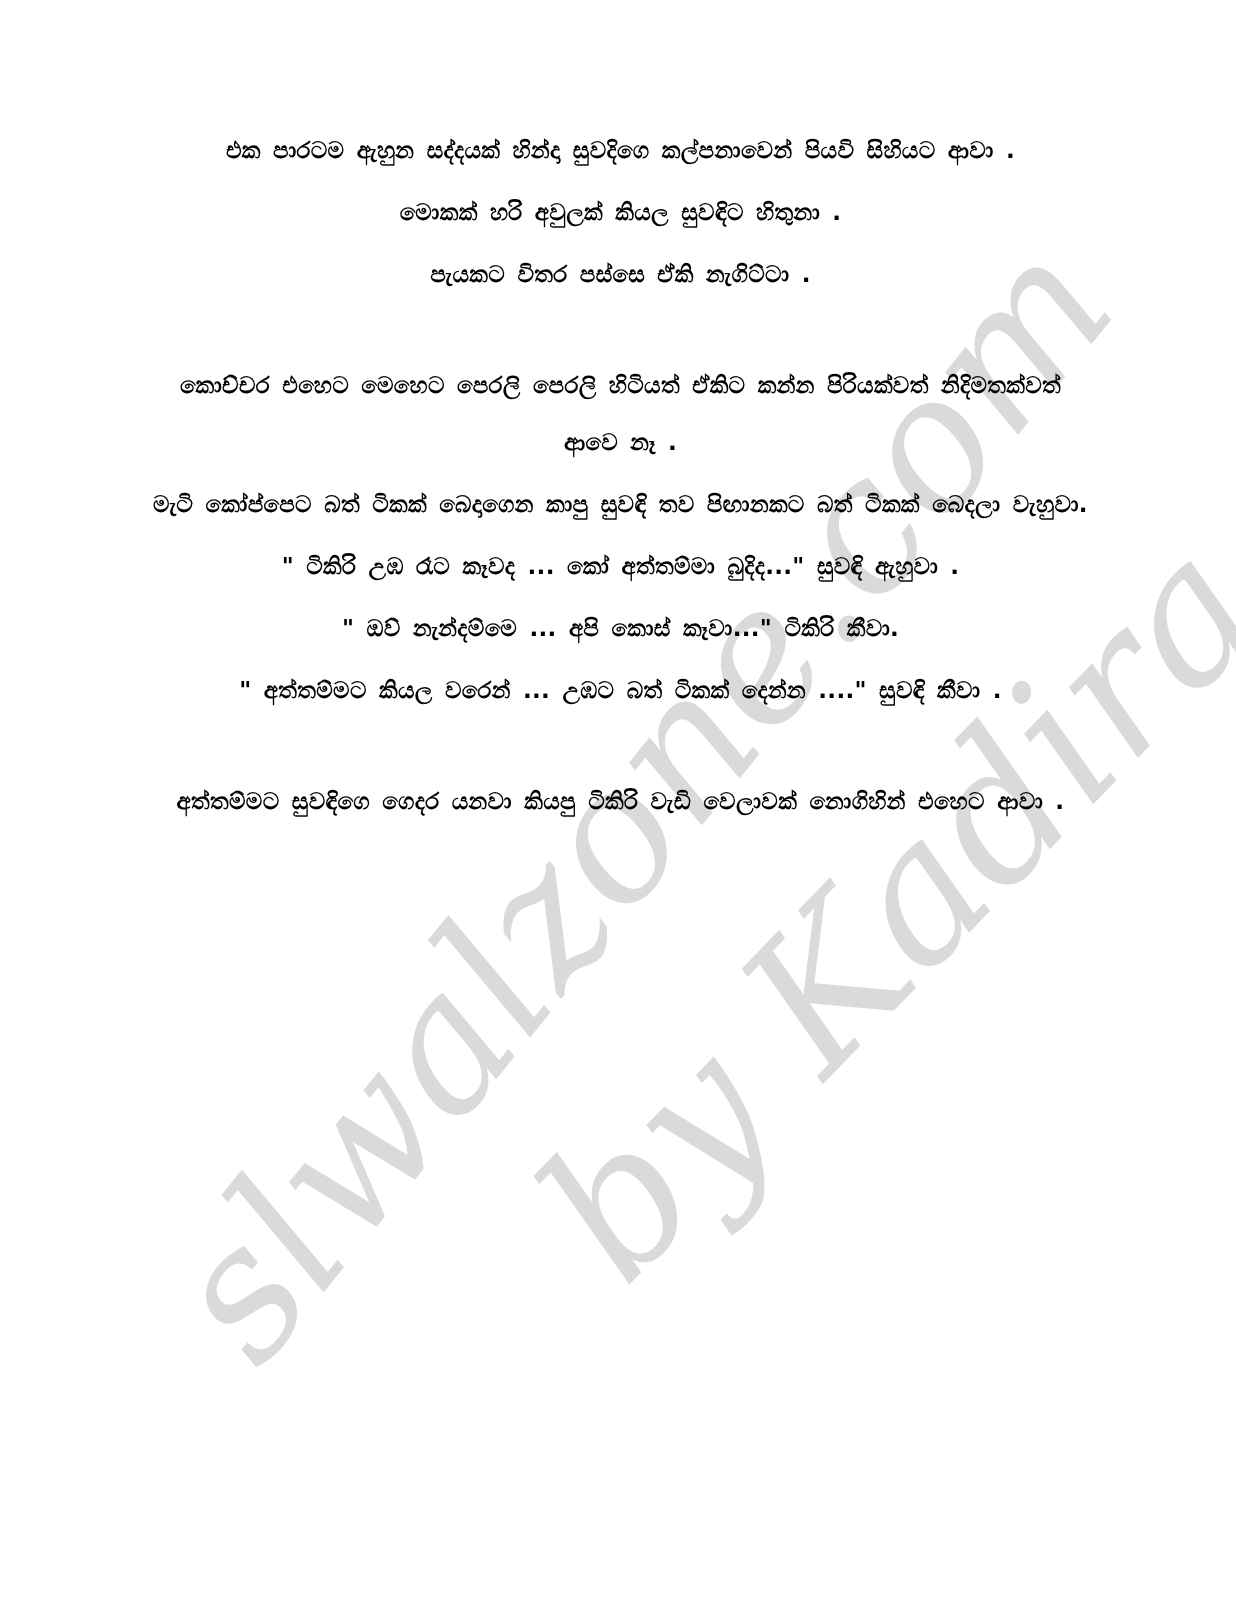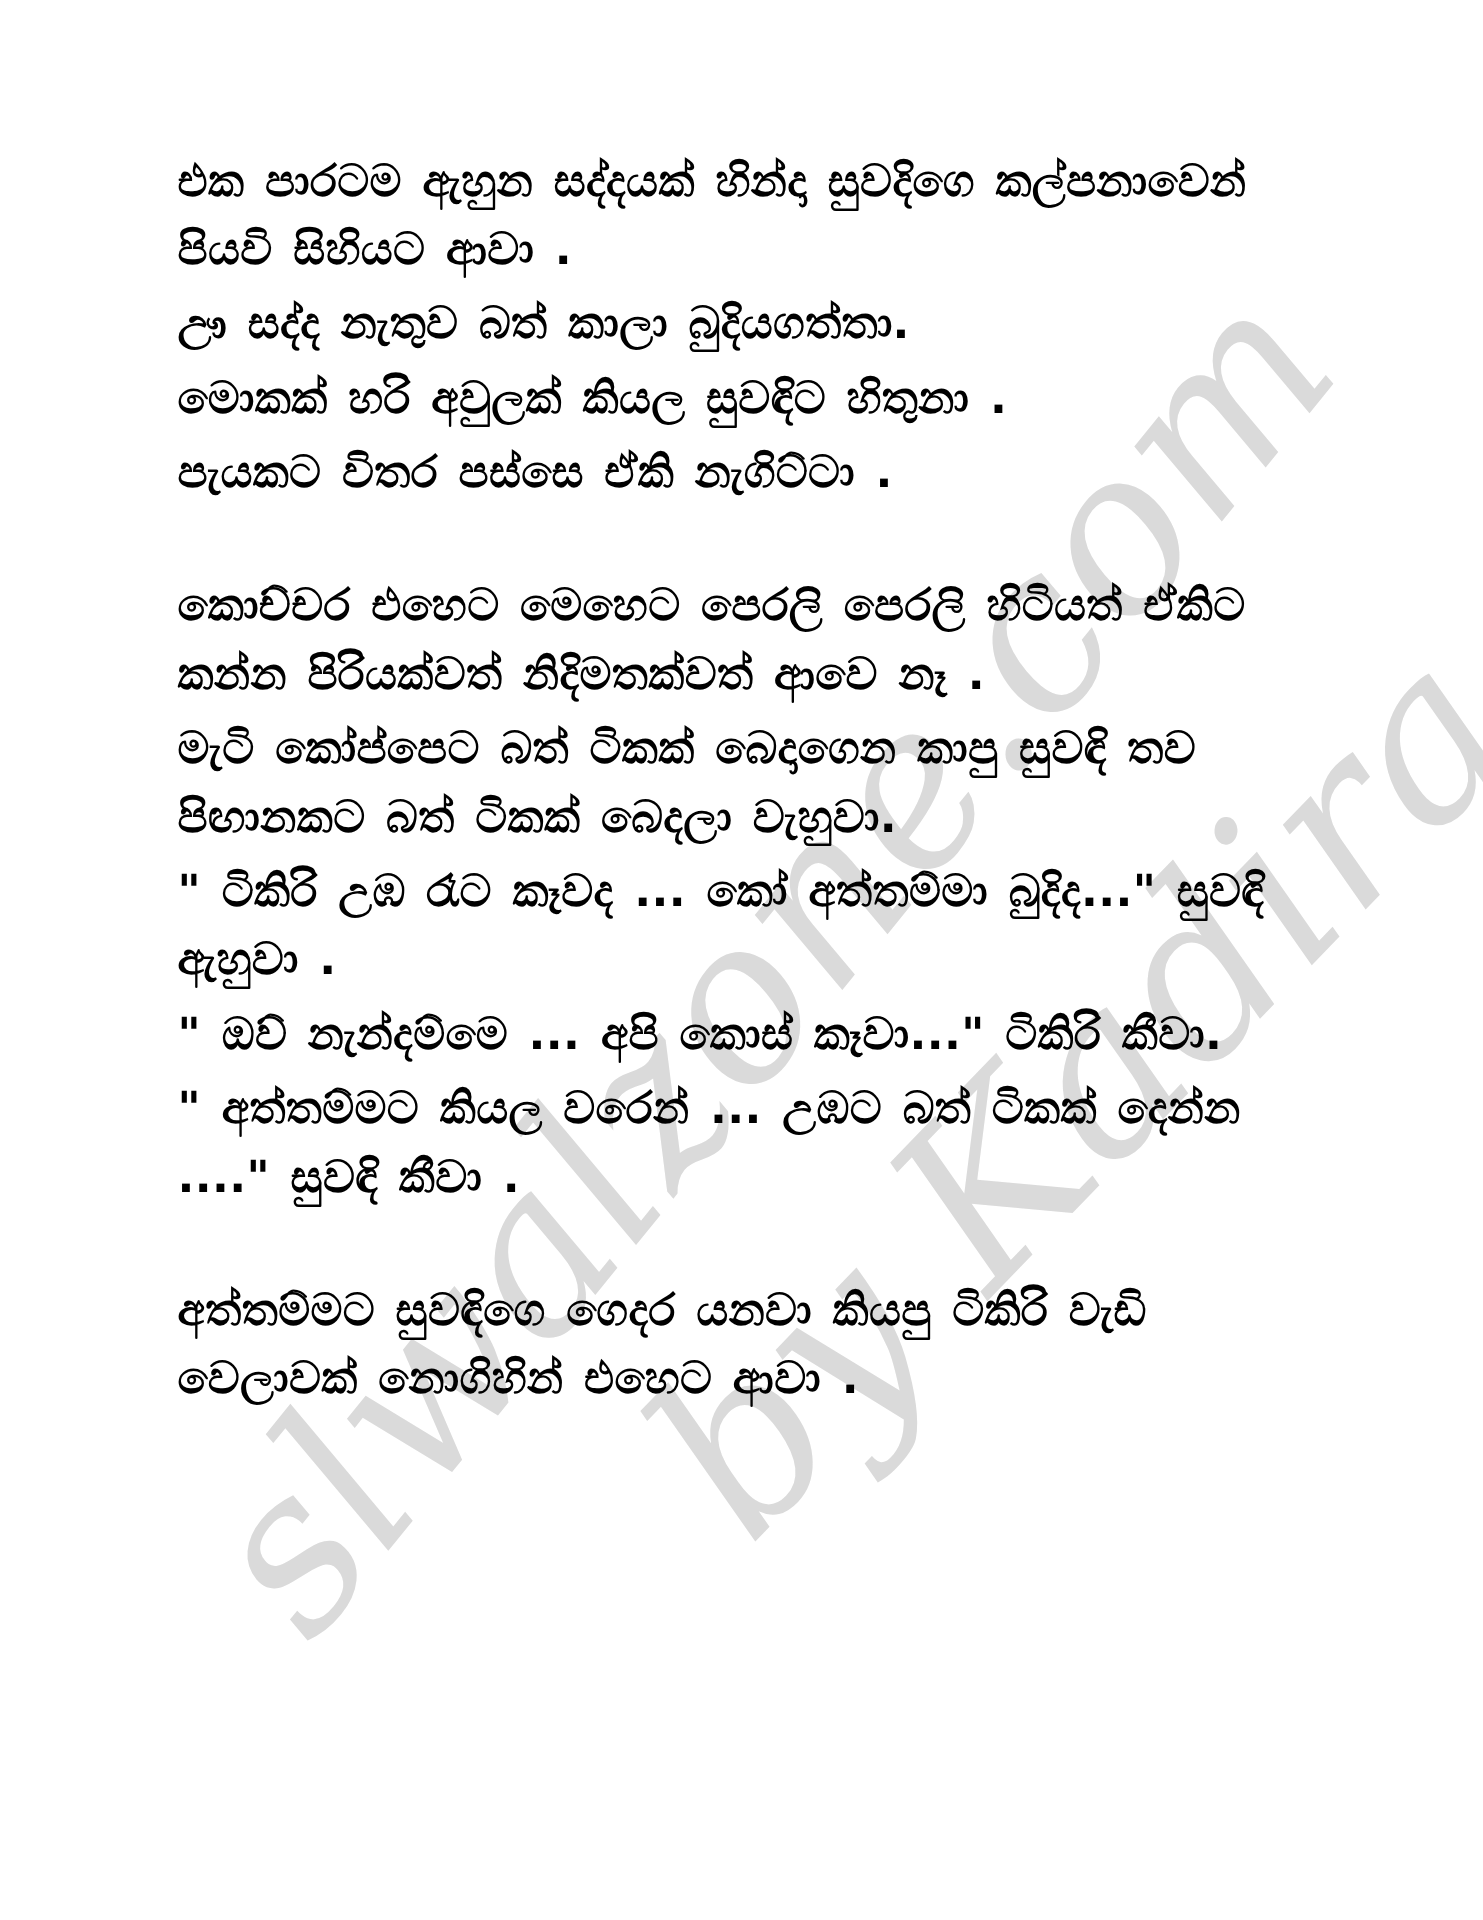--- a/index.html
+++ b/index.html
@@ -45,44 +45,44 @@
   
   .content {
     position: absolute;
     left: 148px;
     top: 122px;
     width: 945px;
     z-index: 1;
   }
   .para {
     margin: 0 0 5px 0;
-    font-size: 37px;
+    font-size: 23px;
     line-height: 57px;
     font-weight: bold;
     color: #000000;
     word-spacing: 4px;
     letter-spacing: 0.3px;
+    text-align: center;
   }
   .gap-before {
     margin-top: 54px;
   }
 </style>
 </head>
 <body>
 
 <div class="page">
 
   <div class="watermark-layer">
     <span class="wm wm1">slwalzone.com</span>
     <span class="wm wm2">by Kadira</span>
   </div>
 
   <div class="content">
     <p class="para">එක පාරටම ඇහුන සද්දයක් හින්දා සුවදිගෙ කල්පනාවෙන් පියවි සිහියට ආවා .</p>
-    <p class="para">ඌ සද්ද නැතුව බත් කාලා බුදියගත්තා.</p>
     <p class="para">මොකක් හරි අවුලක් කියල සුවඳිට හිතුනා .</p>
     <p class="para">පැයකට විතර පස්සෙ ඒකි නැගිට්ටා .</p>
     <p class="para gap-before">කොච්චර එහෙට මෙහෙට පෙරලි පෙරලි හිටියත් ඒකිට කන්න පිරියක්වත් නිදිමතක්වත් ආවෙ නෑ .</p>
     <p class="para">මැටි කෝප්පෙට බත් ටිකක් බෙදාගෙන කාපු සුවඳි තව පිඟානකට බත් ටිකක් බෙදලා වැහුවා.</p>
     <p class="para">" ටිකිරි උඹ රෑට කෑවද ... කෝ අත්තම්මා බුදිද..." සුවඳි ඇහුවා .</p>
     <p class="para">" ඔව් නැන්දම්මෙ ... අපි කොස් කෑවා..." ටිකිරි කීවා.</p>
     <p class="para">" අත්තම්මට කියල වරෙන් ... උඹට බත් ටිකක් දෙන්න ...." සුවඳි කීවා .</p>
     <p class="para gap-before">අත්තම්මට සුවඳිගෙ ගෙදර යනවා කියපු ටිකිරි වැඩි වෙලාවක් නොගිහින් එහෙට ආවා .</p>
   </div>
 

